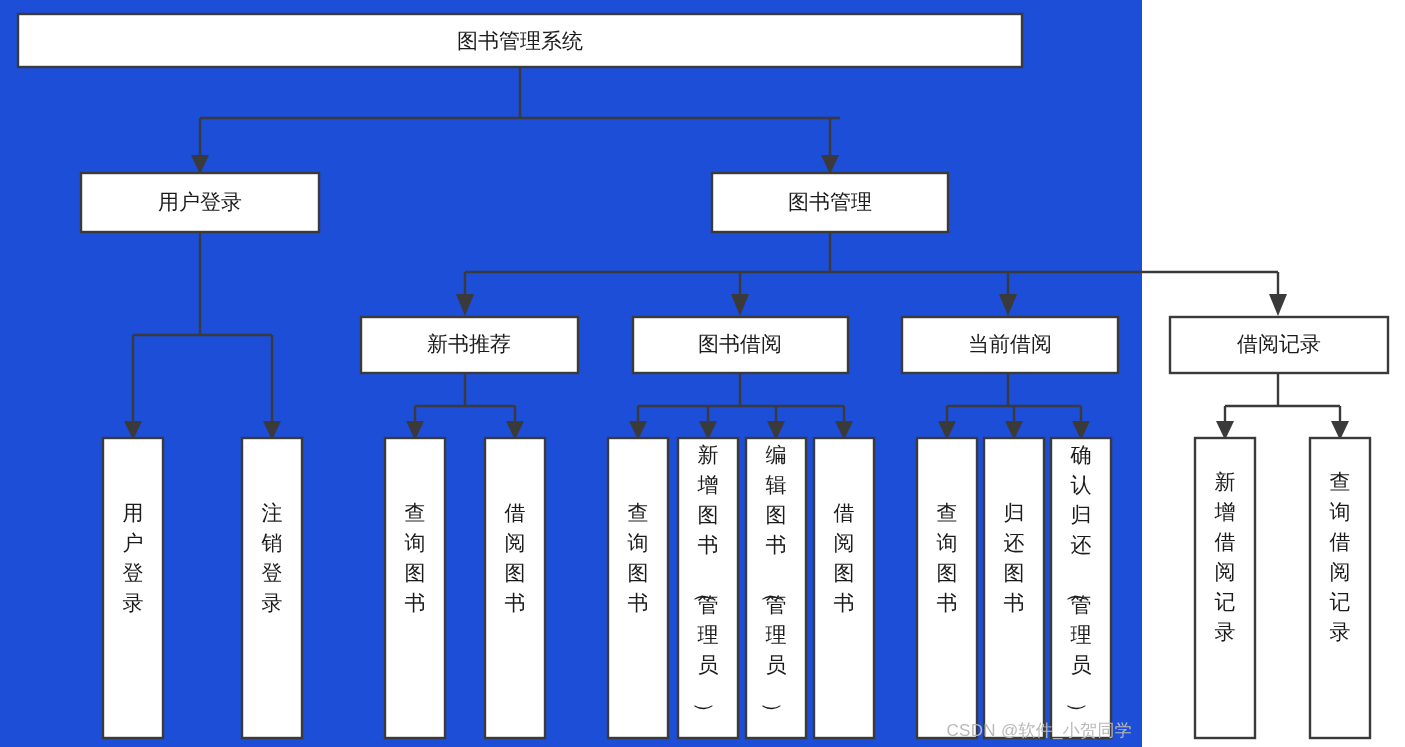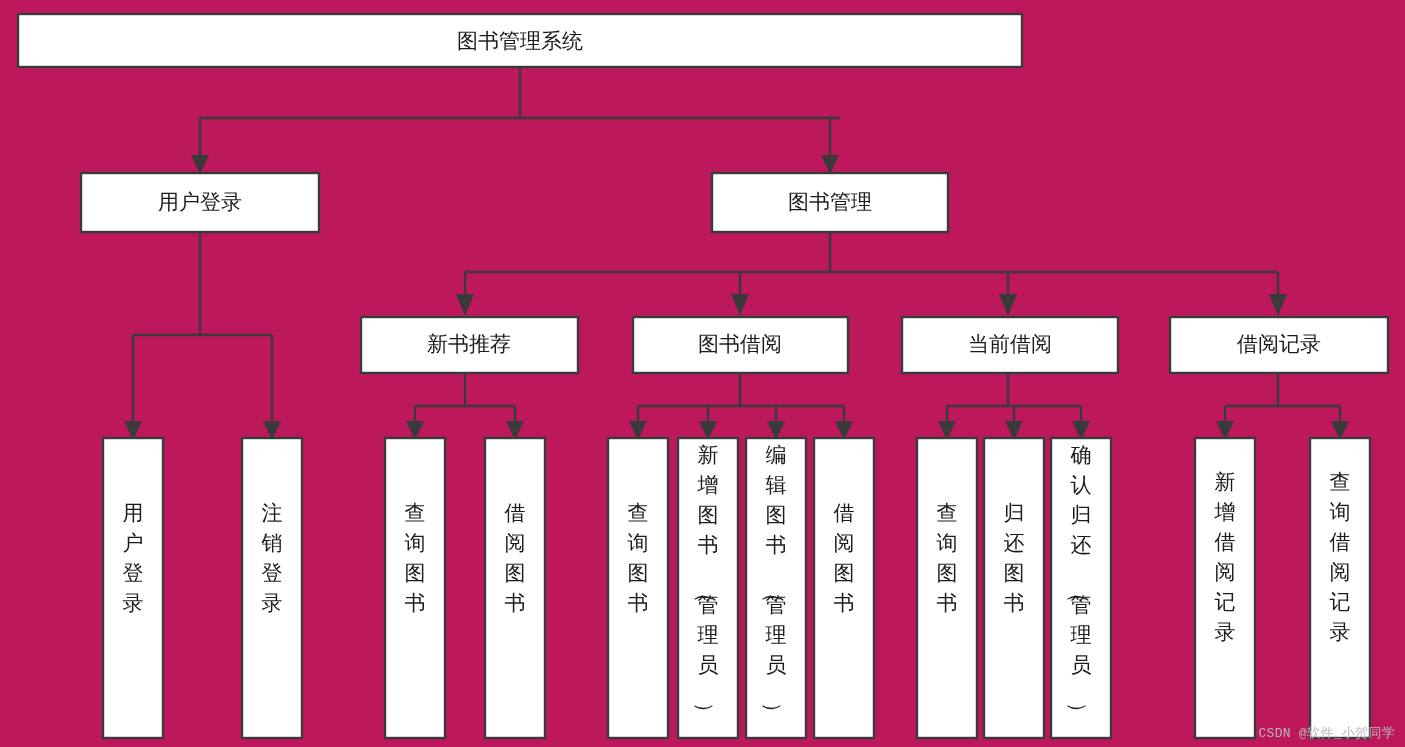--- a/index.html
+++ b/index.html
@@ -8,23 +8,23 @@
     background: #ffffff;
   }
   body {
     width: 1405px;
     height: 747px;
     font-family: "Liberation Sans", "DejaVu Sans", sans-serif;
     overflow: hidden;
   }
   #diagram-root {
     position: relative;
-    width: 1405px;
+    width: 1142px;
     height: 747px;
-    background: #be185d;
+    background: #1d4ed8;
   }
   svg.diagram-canvas {
     position: absolute;
     left: 0;
     top: 0;
     width: 1405px;
     height: 747px;
     display: block;
   }
   .node-box {
@@ -52,22 +52,22 @@
   .node-label-v {
     font-family: "Liberation Sans", "DejaVu Sans", sans-serif;
     font-size: 21px;
     fill: #1b1b1b;
     text-anchor: middle;
   }
   .watermark-text {
     position: absolute;
     right: 10px;
     bottom: 5px;
-    font-family: Liberation Mono, monospace;
-    font-size: 13px;
+    font-family: Liberation Sans, sans-serif;
+    font-size: 17px;
     color: #b9b9b9;
     white-space: nowrap;
     letter-spacing: 0.3px;
     user-select: none;
   }
 </style>
 </head>
 <body>
 
 <div id="diagram-root">

